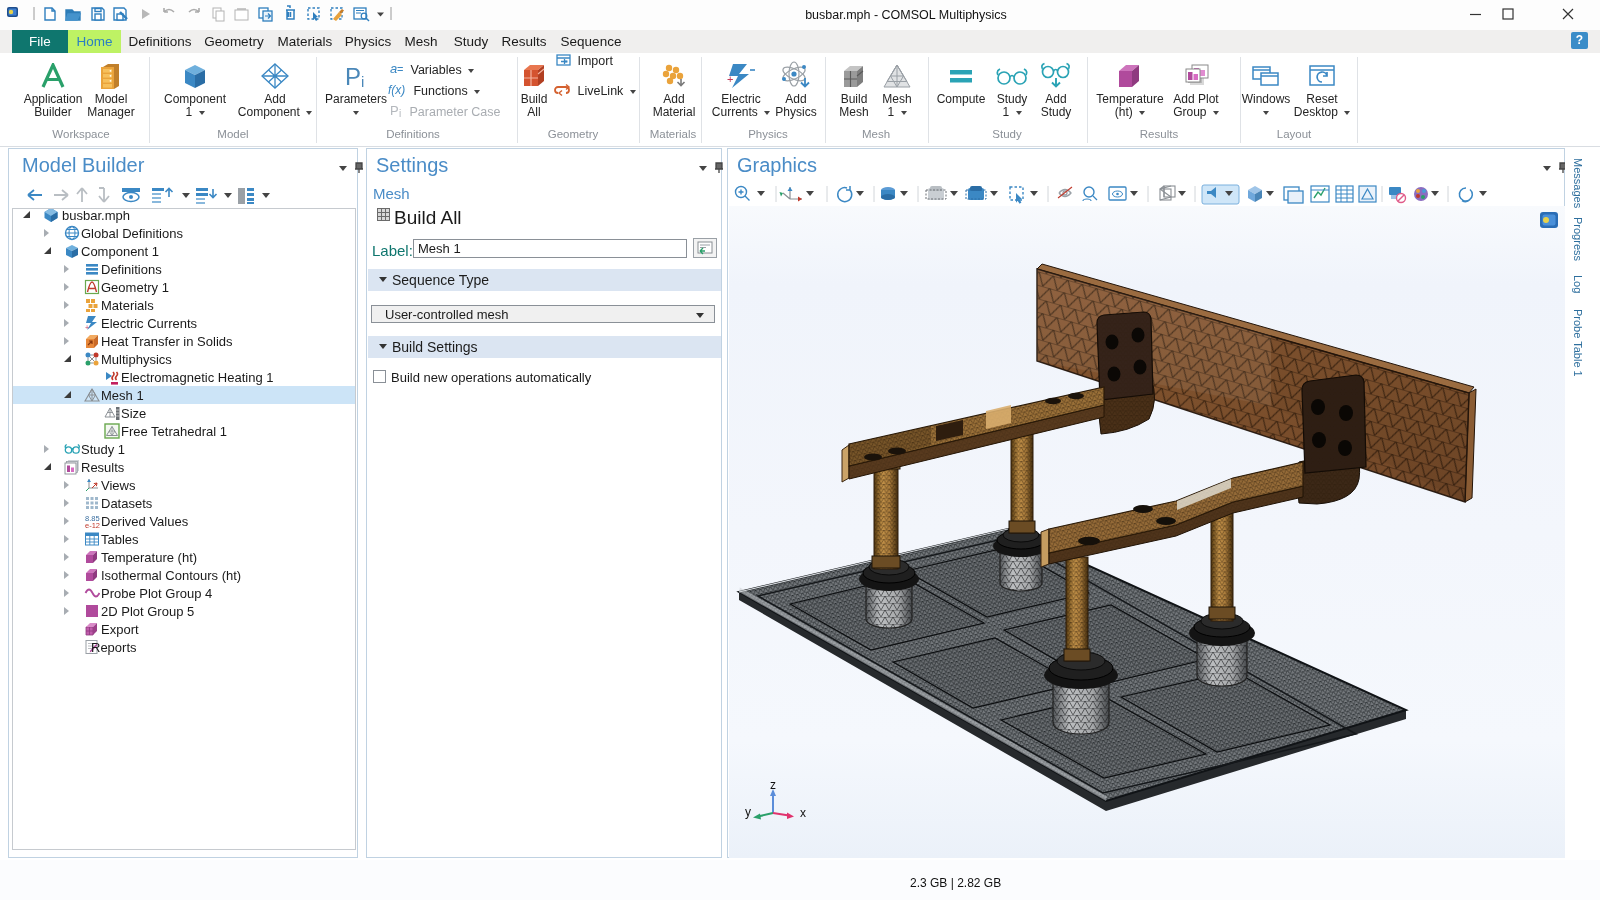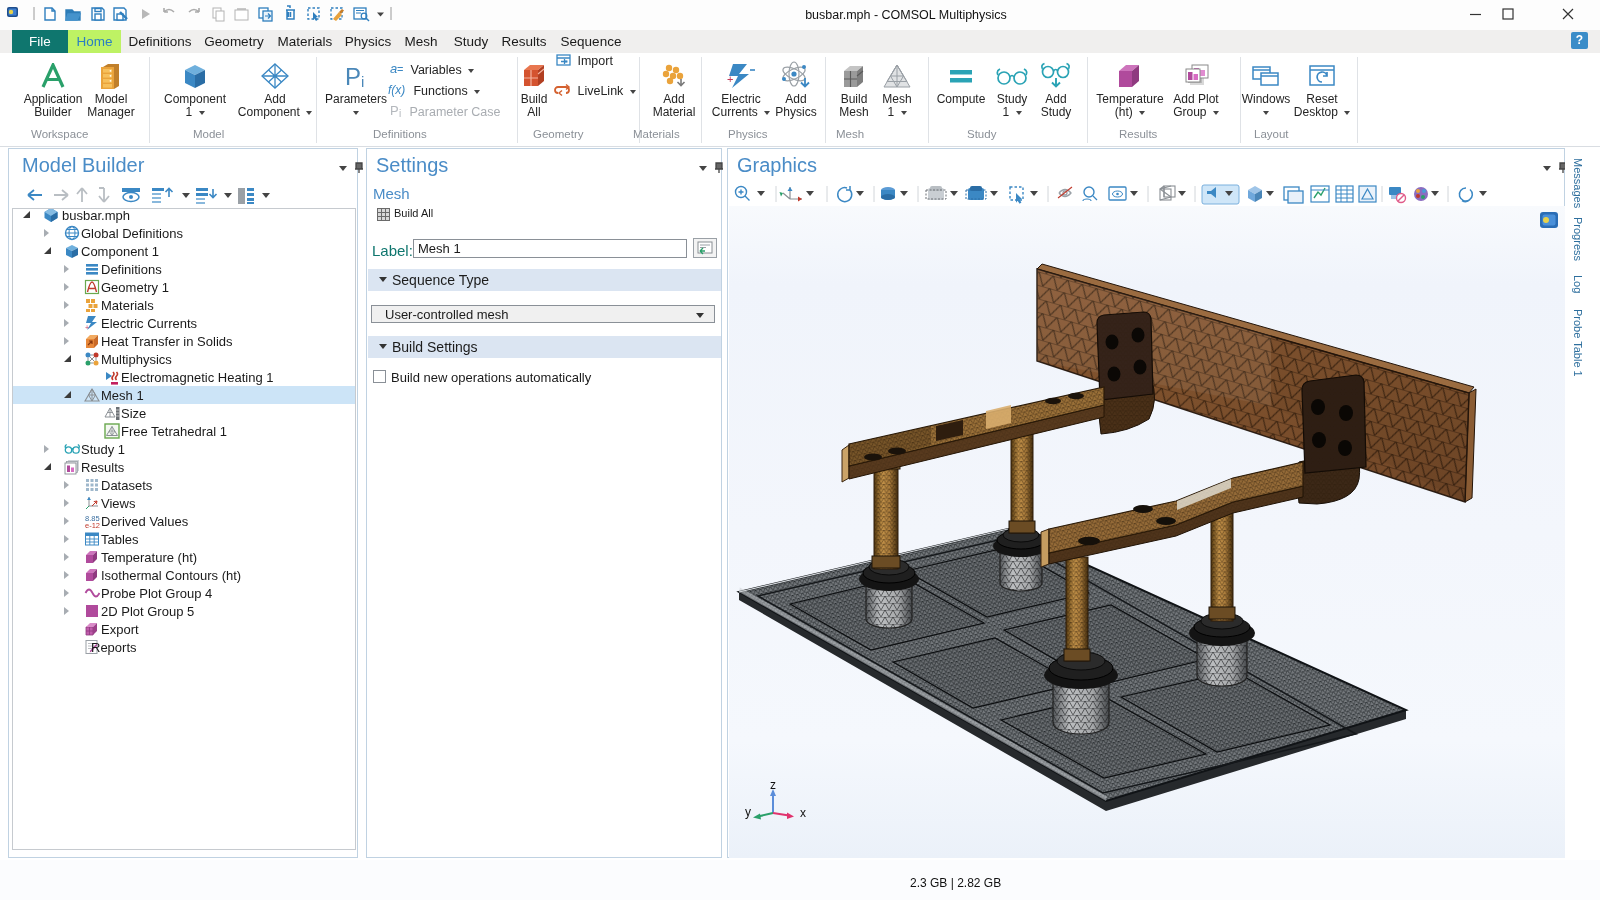--- a/index.html
+++ b/index.html
@@ -3,21 +3,21 @@
 <style>
 *{margin:0;padding:0;box-sizing:border-box}
 html,body{width:1600px;height:900px;overflow:hidden;font-family:"Liberation Sans",sans-serif;background:#fff}
 #titlebar{position:absolute;left:0;top:0;width:1600px;height:30px;background:#fdfdfd}
 #tabbar{position:absolute;left:0;top:30px;width:1600px;height:23px;background:#f0efee}
 .tab{position:absolute;top:0;height:23px;line-height:23px;text-align:center;font-size:13.5px;color:#1a1a1a}
 #ribbon{position:absolute;left:0;top:53px;width:1600px;height:94px;background:#fff;border-bottom:1px solid #d9dde2}
 .rb{position:absolute;text-align:center;font-size:12px;color:#252525;line-height:13px}
 .rb .ri{height:34px;display:flex;align-items:center;justify-content:center}
 .rs{position:absolute;font-size:12px;color:#252525;white-space:nowrap;height:16px;line-height:16px}
-.glab{position:absolute;top:75px;font-size:11.5px;color:#8b9097;text-align:left}
+.glab{position:absolute;top:75px;font-size:11.5px;color:#8b9097;text-align:center}
 .gsep{position:absolute;top:4px;height:86px;width:1px;background:#dfe2e6}
 .caret{display:inline-block;width:0;height:0;border-left:3.5px solid transparent;border-right:3.5px solid transparent;border-top:4px solid #444;vertical-align:middle;margin-left:3px}
 .panel{position:absolute;background:#fff;border:1px solid #c0d2e2}
 .ptitle{position:absolute;font-size:20px;color:#4a8cc7}
 .psub{position:absolute;font-size:15px;color:#4a8cc7}
 #tree{position:absolute;left:3px;top:59px;width:344px;height:642px;border:1px solid #c6cacf;background:#fff;overflow:hidden}
 .trow{position:relative;height:18px;font-size:13px;color:#1a1a1a;white-space:nowrap}
 .trow span.lbl{position:absolute;top:2px}
 .exp-c{position:absolute;top:5px;width:0;height:0;border-top:4px solid transparent;border-bottom:4px solid transparent;border-left:5px solid #a8adb3}
 .exp-e{position:absolute;top:5px;width:0;height:0;border-left:7px solid transparent;border-bottom:7px solid #3b3b3b}
@@ -475,44 +475,44 @@
           <rect x="4" y="1" width="11" height="11" fill="#cfd3d8"></rect>
           <rect x="2.5" y="2.5" width="11" height="11" fill="#e8eaee" stroke="#9aa0a6" stroke-width=".8"></rect>
           <rect x="1" y="4" width="11" height="11" fill="#fff" stroke="#8a8f94" stroke-width=".9"></rect>
           <rect x="3" y="6.5" width="3" height="6.5" fill="#b04a9c"></rect>
           <rect x="7" y="8.5" width="3" height="4.5" fill="#d76cc3"></rect>
         </svg>
         <span class="lbl" style="left:68px">Results</span>
       </div>
 <div class="trow">
         <i class="exp-c" style="left:51px"></i>
+        <svg class="ticon" style="left:71px" fill="none">
+          <path d="M5 2 V11 m0 0 H14" stroke="#8a8f94"></path>
+          <path d="M5 2 l-2 3 h4 z" fill="#3b88c4" stroke="none"></path>
+          <path d="M8 11 l5 -5 m0 0 l-3.2 .6 m3.2 -.6 l-.6 3.2" stroke="#c0392b"></path>
+          <path d="M5 11 l-3 3" stroke="#2aa06a"></path>
+        </svg>
+        <span class="lbl" style="left:88px">Views</span>
+      </div>
+<div class="trow">
+        <i class="exp-c" style="left:51px"></i>
         <svg class="ticon" style="left:71px">
           <g fill="#9fb8cc">
             <rect x="2" y="2" width="3" height="3"></rect>
             <rect x="6.5" y="2" width="3" height="3"></rect>
             <rect x="11" y="2" width="3" height="3"></rect>
             <rect x="2" y="6.5" width="3" height="3"></rect>
             <rect x="6.5" y="6.5" width="3" height="3"></rect>
             <rect x="11" y="6.5" width="3" height="3"></rect>
             <rect x="2" y="11" width="3" height="3"></rect>
             <rect x="6.5" y="11" width="3" height="3"></rect>
             <rect x="11" y="11" width="3" height="3"></rect>
           </g>
         </svg>
         <span class="lbl" style="left:88px">Datasets</span>
-      </div>
-<div class="trow">
-        <i class="exp-c" style="left:51px"></i>
-        <svg class="ticon" style="left:71px" fill="none">
-          <path d="M5 2 V11 m0 0 H14" stroke="#8a8f94"></path>
-          <path d="M5 2 l-2 3 h4 z" fill="#3b88c4" stroke="none"></path>
-          <path d="M8 11 l5 -5 m0 0 l-3.2 .6 m3.2 -.6 l-.6 3.2" stroke="#c0392b"></path>
-          <path d="M5 11 l-3 3" stroke="#2aa06a"></path>
-        </svg>
-        <span class="lbl" style="left:88px">Views</span>
       </div>
 <div class="trow">
         <i class="exp-c" style="left:51px"></i>
         <svg class="ticon" style="left:71px">
           <text x="1" y="7.5" font-size="7.5" fill="#3b6fa0" font-family="Liberation Sans">8.85</text>
           <text x="1" y="15" font-size="7.5" fill="#c0392b" font-family="Liberation Sans">e-12</text>
         </svg>
         <span class="lbl" style="left:88px">Derived Values</span>
       </div>
 <div class="trow">
@@ -579,21 +579,21 @@
 <div class="ptitle" style="left:9px;top:5px">Settings</div>
 <div style="position:absolute;left:332px;top:17px;width:0;height:0;border-left:4px solid transparent;border-right:4px solid transparent;border-top:5px solid #444"></div>
 <svg style="position:absolute;left:346px;top:12px" width="12" height="14">
       <path d="M3 2 h6 v6 h-6 z M2 8 h8 M6 8 v4" stroke="#444" fill="#666" stroke-width="1.3"></path>
     </svg>
 <div class="psub" style="left:6px;top:36px">Mesh</div>
 <svg style="position:absolute;left:10px;top:59px" width="13" height="13">
       <rect x="0.5" y="0.5" width="12" height="12" fill="#d8d8d8" stroke="#6a6a6a"></rect>
       <path d="M0.5 4.5 h12 M0.5 8.5 h12 M4.5 .5 v12 M8.5 .5 v12" stroke="#6a6a6a" stroke-width="1"></path>
     </svg>
-<div style="position:absolute;left:27px;top:58px;font-size:11px;color:#1a1a1a">Build All</div>
+<div style="position:absolute;left:27px;top:58px;font-size:19px;color:#1a1a1a">Build All</div>
 <div style="position:absolute;left:5px;top:93px;font-size:15px;color:#0f766e">Label:</div>
 <div style="position:absolute;left:46px;top:90px;width:274px;height:19px;border:1px solid #8a9097;background:#fff;font-size:13px;color:#1a1a1a;line-height:17px;padding-left:4px">Mesh 1</div>
 <div style="position:absolute;left:326px;top:89px;width:24px;height:20px;border:1px solid #9aa0a6;background:#f3f3f3"><svg width="22" height="18">
         <rect x="4" y="3" width="14" height="11" fill="#fff" stroke="#8a8f94"></rect>
         <path d="M6 6 h10 M6 8.5 h6" stroke="#9aa0a6"></path>
         <path d="M6 12 l5 0 m-5 0 l3 -3 m-3 3 l3 3" stroke="#2aa06a" stroke-width="1.4" fill="none"></path>
       </svg></div>
 <div class="sect" style="top:120px;left:1px">
       <div class="tri"></div>
       <div class="stxt">Sequence Type</div>

